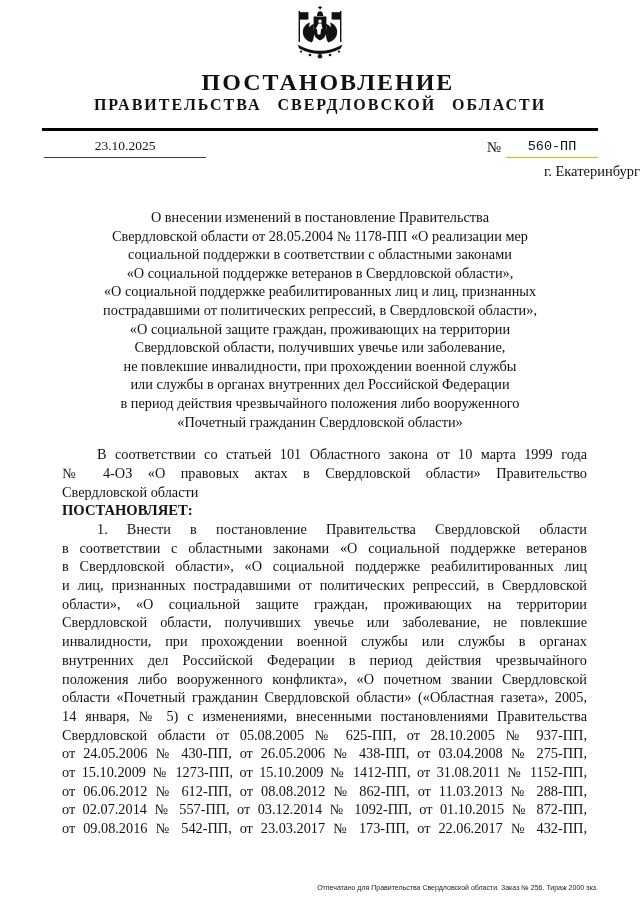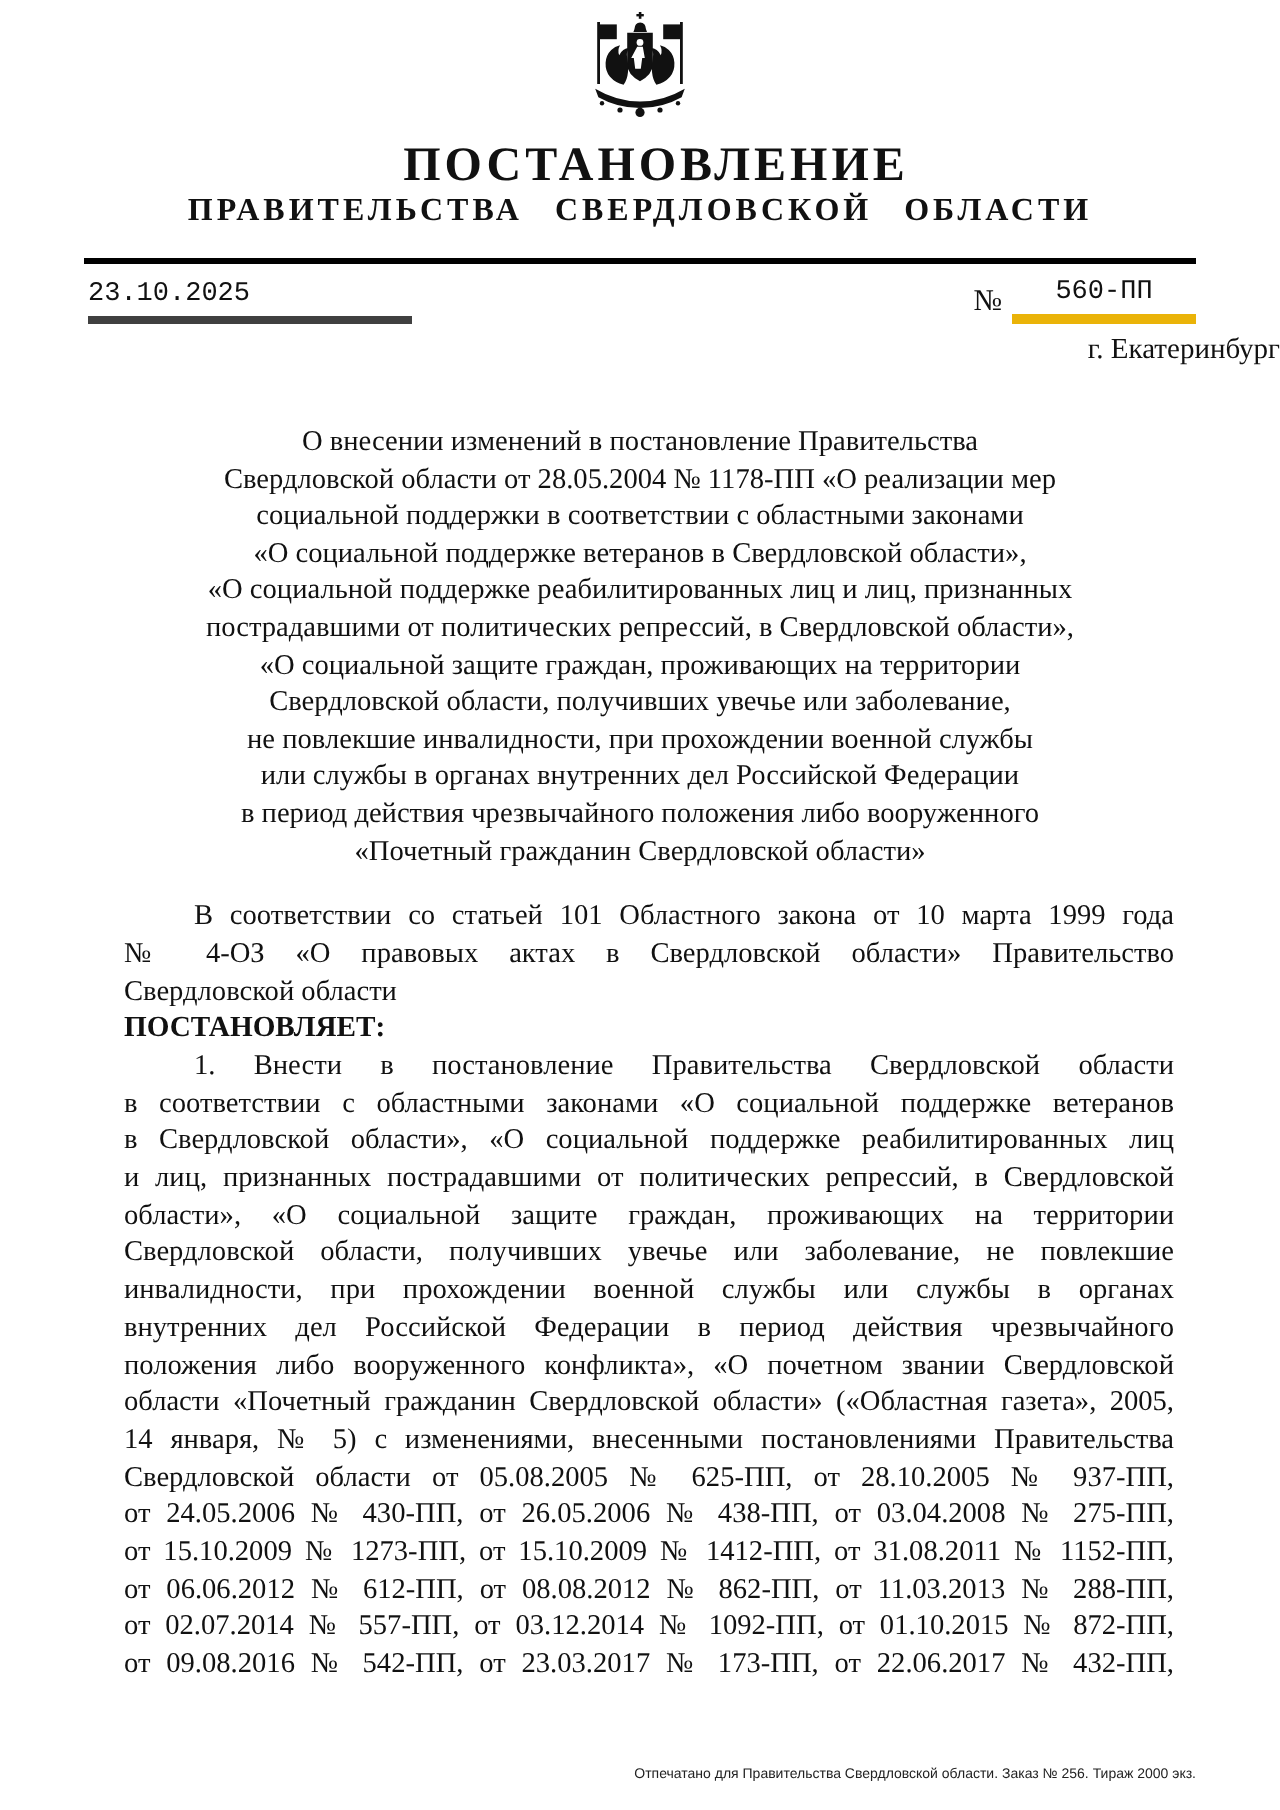--- a/index.html
+++ b/index.html
@@ -31,31 +31,31 @@
     height: 2px;
     border-top: 2.5px solid #000;
     border-bottom: 1px solid #000;
   }
   .date-row {
     display: flex; justify-content: space-between; align-items: flex-end;
     margin: 7px 42px 0 44px;
   }
   .date-cell {
     width: 162px;
-    border-bottom: 4px solid #404040;
-    text-align: left;
-    font-family: Liberation Mono, monospace;
+    border-bottom: 1px solid #404040;
+    text-align: center;
+    font-family: Liberation Serif, serif;
     font-size: 13.5px;
     padding-bottom: 3px;
   }
   .num-cell { display: flex; align-items: flex-end; }
   .num-sign { font-size: 15px; padding-bottom: 2px; }
   .num-value {
     width: 92px; margin-left: 5px;
-    border-bottom: 5px solid #eab308;
+    border-bottom: 1px solid #eab308;
     text-align: center;
     font-family: "Liberation Mono", monospace;
     font-size: 13.5px;
     padding-bottom: 3px;
   }
   .city { text-align: right; font-size: 14.5px; margin-top: 5px; }
   .title-block {
     margin: 28px 52px 0 52px;
     font-weight: normal;
     font-size: 14.3px;

